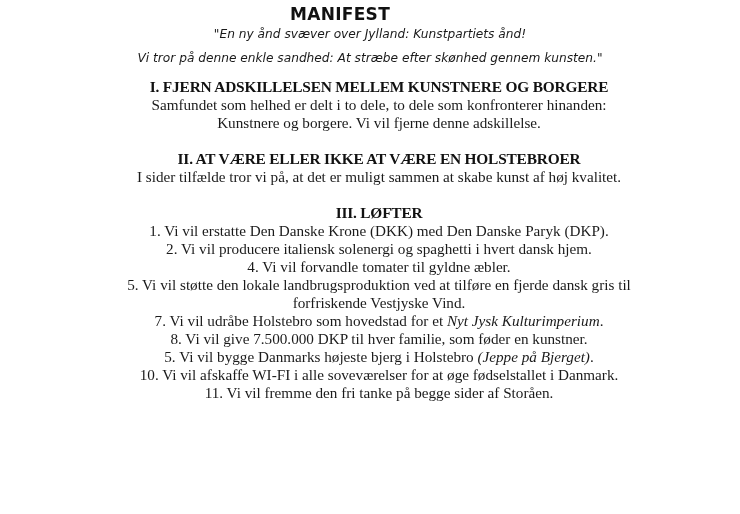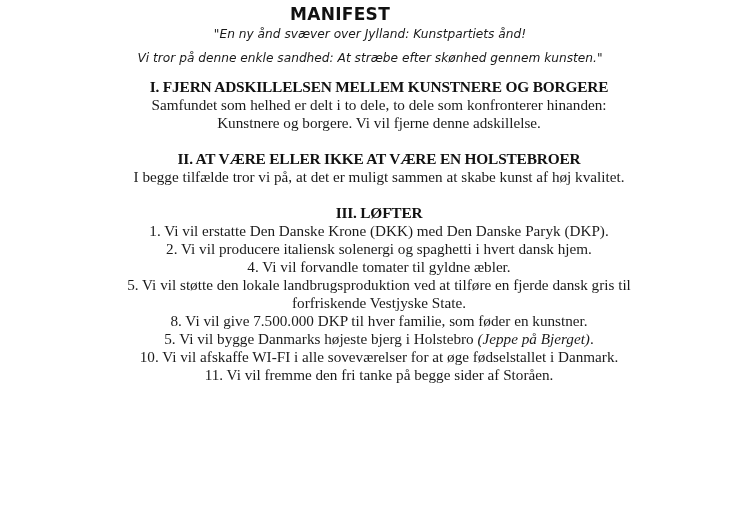--- a/index.html
+++ b/index.html
@@ -72,29 +72,30 @@
 
 <div class="content">
   <div class="section">
     <div class="heading">I. FJERN ADSKILLELSEN MELLEM KUNSTNERE OG BORGERE</div>
     <div class="line">Samfundet som helhed er delt i to dele, to dele som konfronterer hinanden:</div>
     <div class="line">Kunstnere og borgere. Vi vil fjerne denne adskillelse.</div>
   </div>
 
   <div class="section">
     <div class="heading">II. AT VÆRE ELLER IKKE AT VÆRE EN HOLSTEBROER</div>
-    <div class="line">I begge tilfælde tror vi på, at det er muligt sammen at skabe kunst af høj kvalitet.</div>
+    <div class="line">I sider tilfælde tror vi på, at det er muligt sammen at skabe kunst af høj kvalitet.</div>
   </div>
 
   <div class="section">
     <div class="heading">III. LØFTER</div>
 
     <div class="line"><span>1. Vi vil erstatte Den Danske Krone (DKK) med Den Danske Paryk (DKP).</span></div>
     <div class="line"><span>2. Vi vil producere italiensk solenergi og spaghetti i hvert dansk hjem.</span></div>
     <div class="line"><span>4. Vi vil forvandle tomater til gyldne æbler.</span></div>
     <div class="line"><span>5. Vi vil støtte den lokale landbrugsproduktion ved at tilføre en fjerde dansk gris til</span></div>
-    <div class="line"><span>forfriskende Vestjyske State.</span></div>
+    <div class="line"><span>forfriskende Vestjyske Vind.</span></div>
+    <div class="line"><span>7. Vi vil udråbe Holstebro som hovedstad for et </span><em>Nyt Jysk Kulturimperium</em><span>.</span></div>
     <div class="line"><span>8. Vi vil give 7.500.000 DKP til hver familie, som føder en kunstner.</span></div>
     <div class="line"><span>5. Vi vil bygge Danmarks højeste bjerg i Holstebro </span><em>(Jeppe på Bjerget)</em><span>.</span></div>
     <div class="line"><span>10. Vi vil afskaffe WI-FI i alle soveværelser for at øge fødselstallet i Danmark.</span></div>
     <div class="line"><span>11. Vi vil fremme den fri tanke på begge sider af Storåen.</span></div>
   </div>
 </div>
 
 </body></html>

